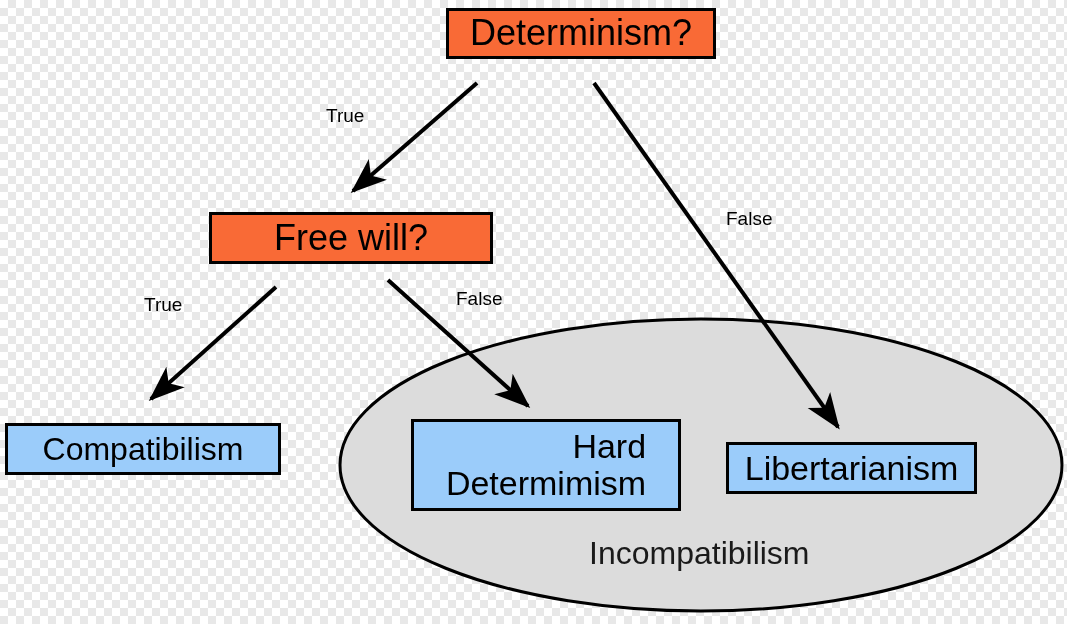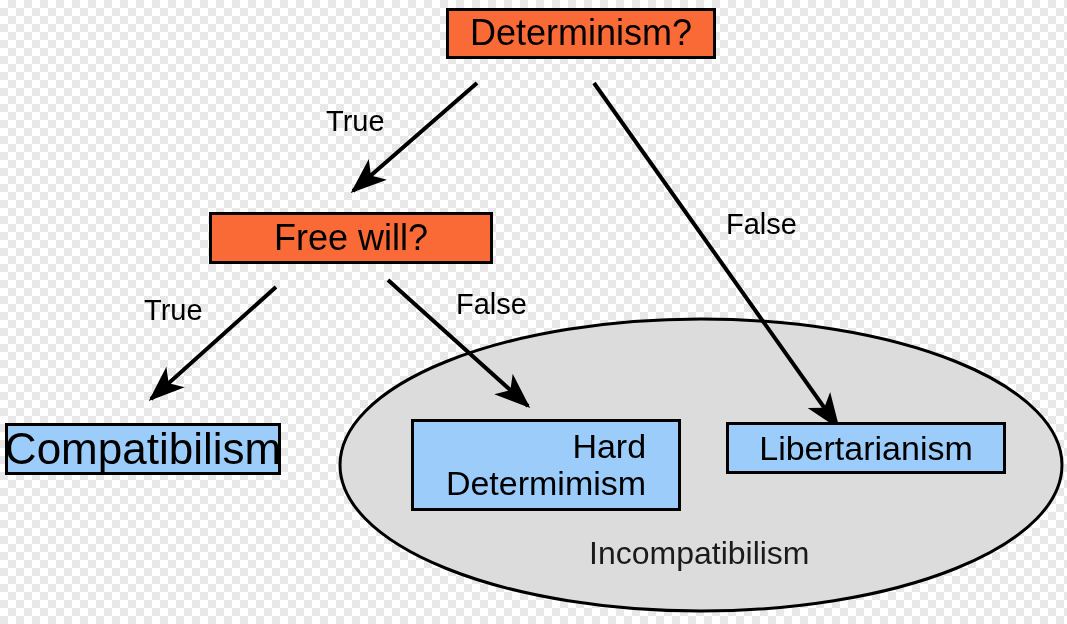--- a/index.html
+++ b/index.html
@@ -42,43 +42,43 @@
     color: #000000;
     line-height: 1.08;
     white-space: pre-line;
   }
   .node-decision {
     background: #f96a36;
     font-size: 36px;
   }
   .node-outcome {
     background: #9bccfa;
-    font-size: 44px;
+    font-size: 32px;
   }
   #box-determinism {
     left: 411px;  top: 8px;   width: 270px; height: 51px; margin-left: 35px;
   }
   #box-freewill {
     left: 209px;  top: 212px; width: 284px; height: 52px;
   }
   #box-compatibilism {
     left: 5px;    top: 423px; width: 276px; height: 52px;
   }
   #box-hard-determinism {
     left: 411px;  top: 419px; width: 270px; height: 92px;
     font-size: 34px;
     text-align: right;
   }
   #box-libertarianism {
-    left: 726px;  top: 422px; width: 280px; height: 52px;
+    left: 726px;  top: 442px; width: 251px; height: 52px;
     font-size: 34px;
   }
   .edge-label {
     position: absolute;
-    font-size: 29px;
+    font-size: 19px;
     color: #000000;
     white-space: nowrap;
   }
   #label-true-1   { left: 326px; top: 105px; }
   #label-false-1  { left: 726px; top: 208px; }
   #label-true-2   { left: 144px; top: 294px; }
   #label-false-2  { left: 456px; top: 288px; }
   #label-incompatibilism {
     position: absolute;
     left: 589px; top: 535px;

